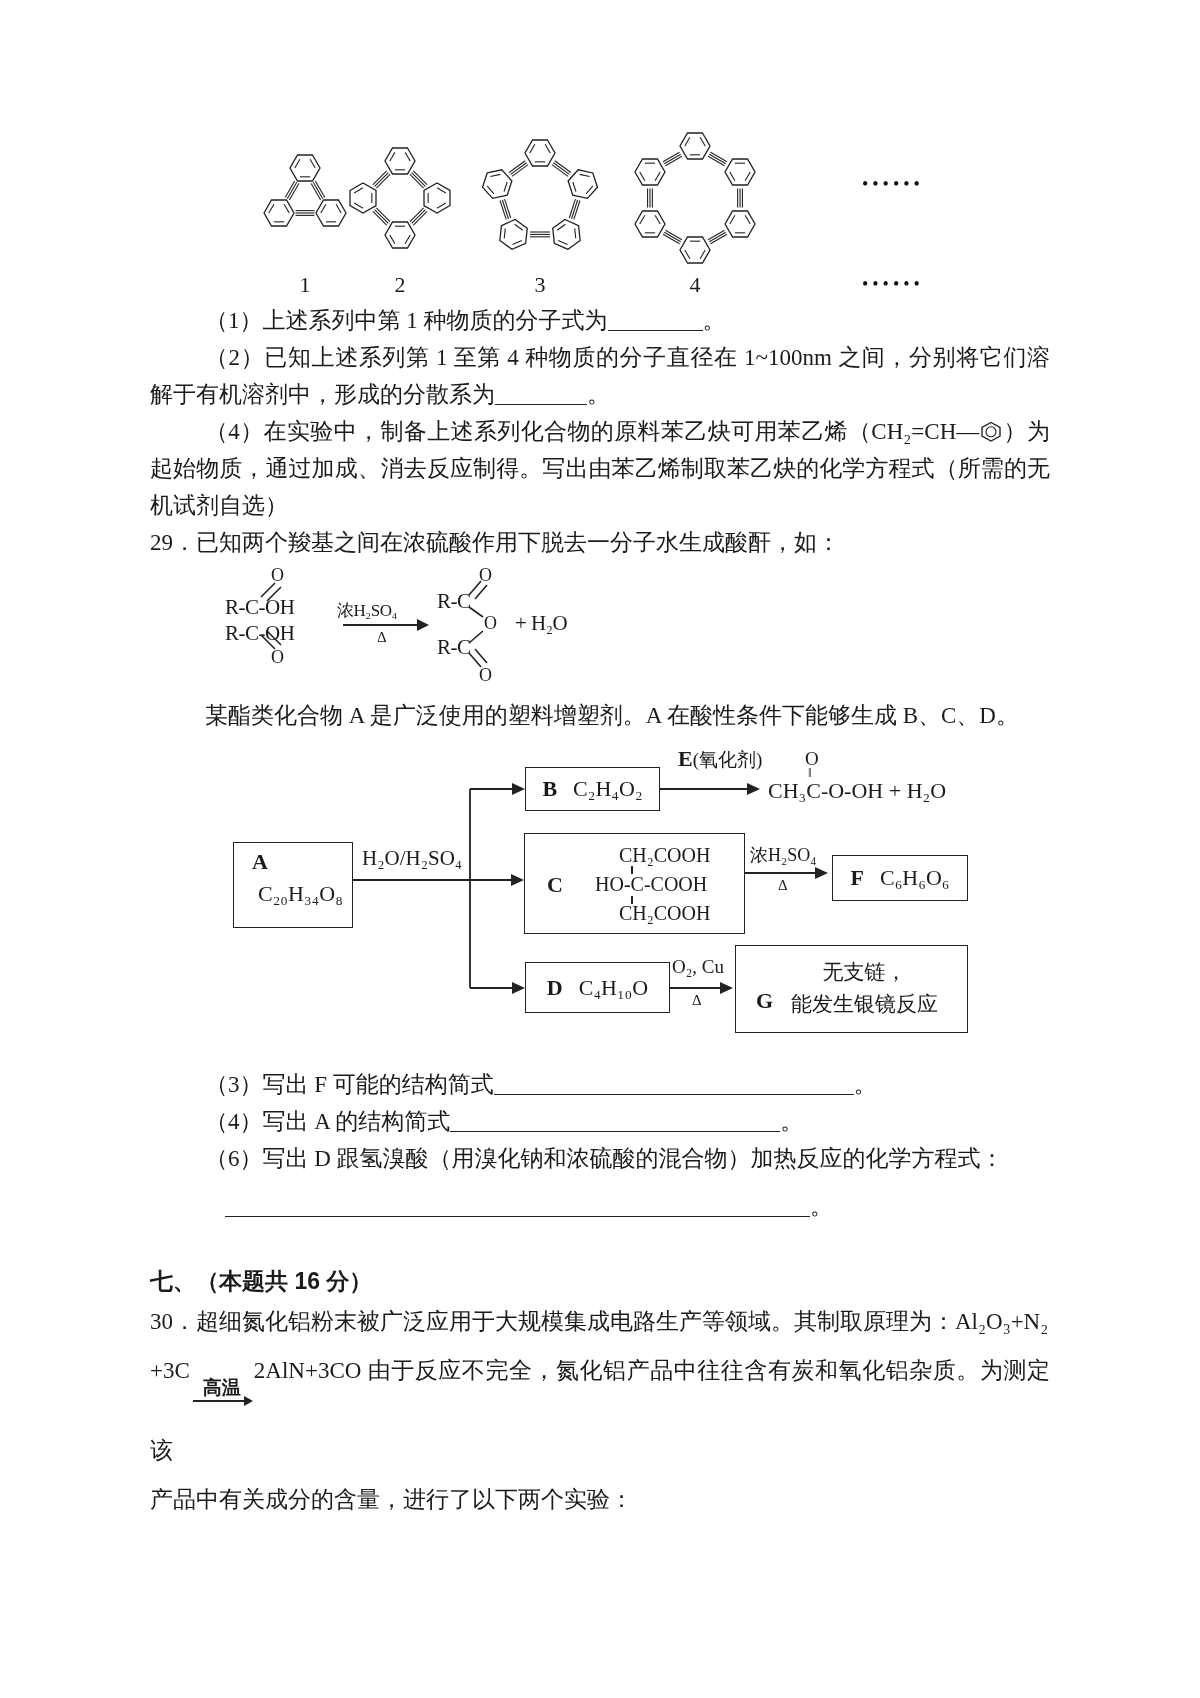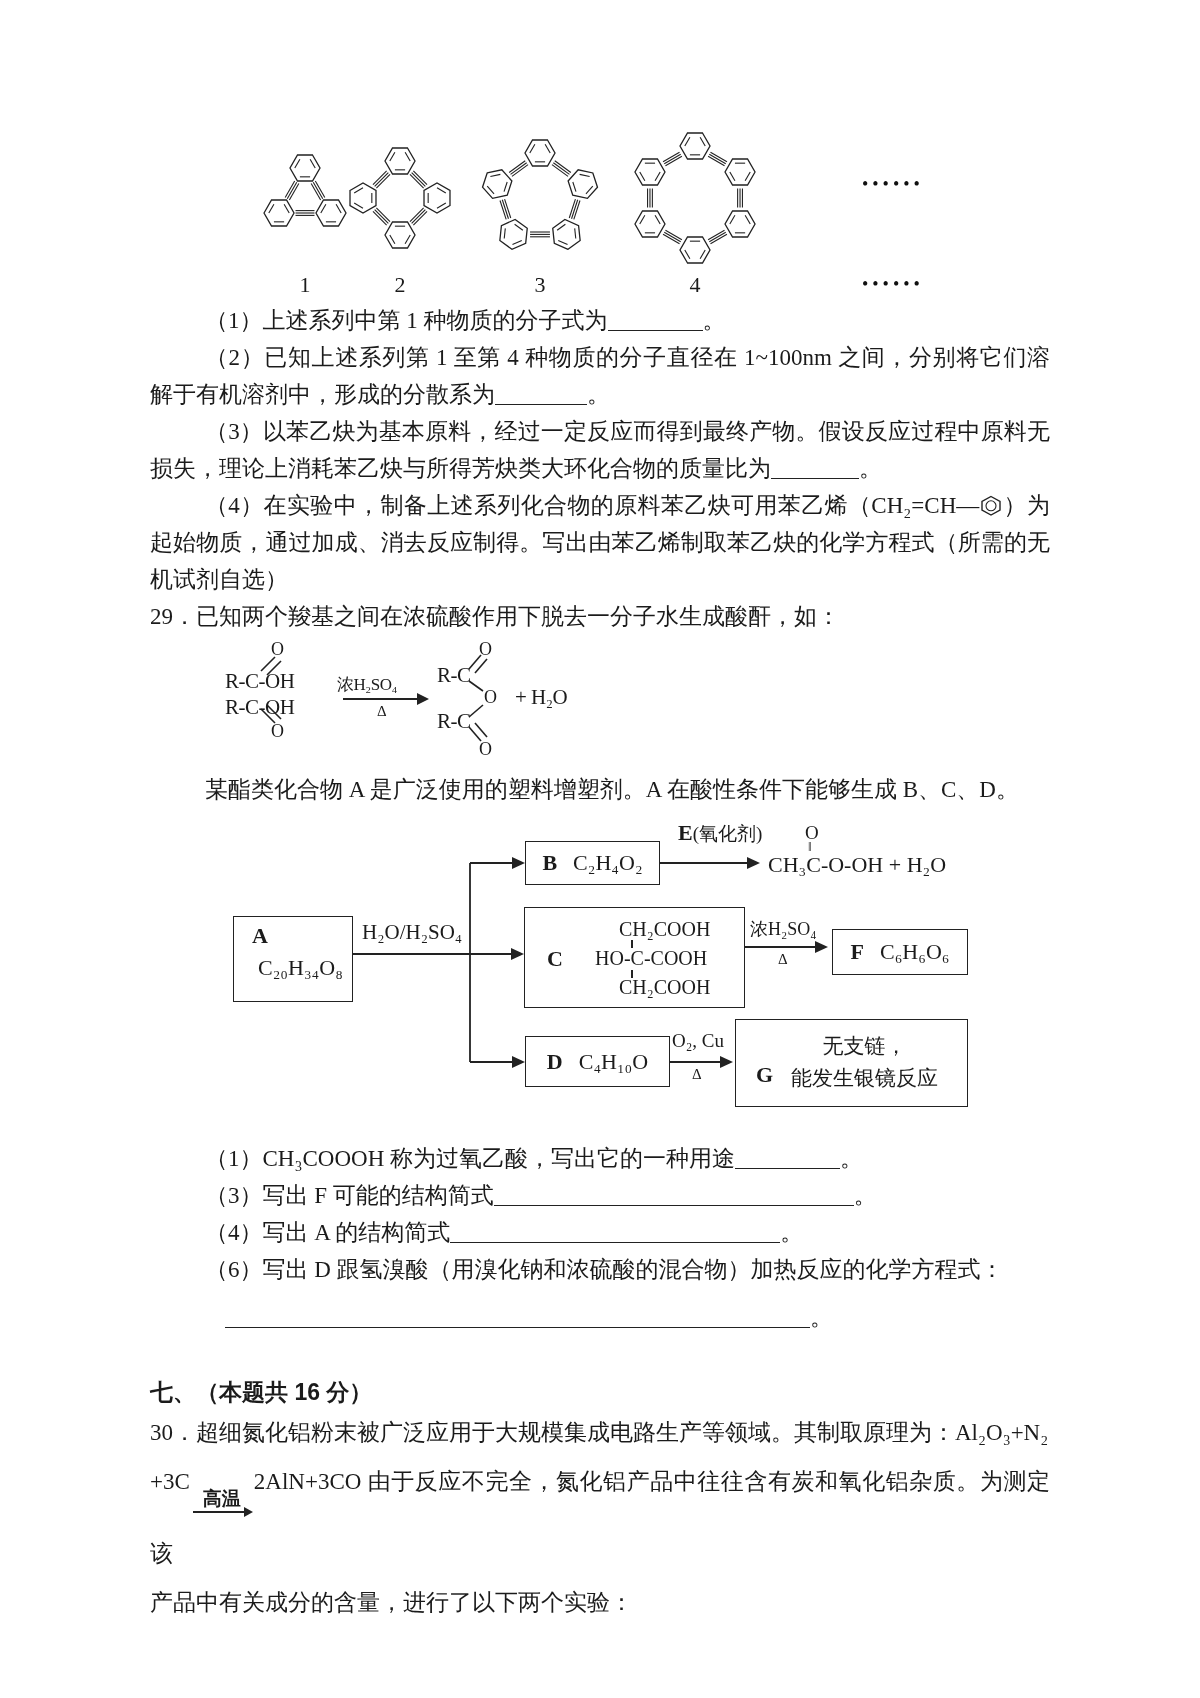--- a/index.html
+++ b/index.html
@@ -34,21 +34,21 @@
   .peroxy{position:absolute;white-space:nowrap;}
   .peroxy .po{position:absolute;left:37px;top:-30px;font-size:19px;}
   .peroxy .pd{position:absolute;left:40px;top:-13px;font-size:13px;letter-spacing:-2px;}
   .citric{position:relative;font-size:20px;line-height:29px;white-space:nowrap;}
   .citric .ind{padding-left:24px;}
   .citric .bar{position:absolute;left:36px;width:1.6px;height:8px;background:#222;}
   
   .sec7{margin:44px 0 0 0;font-family:Liberation Sans, sans-serif;
         font-weight:bold;font-size:23px;}
   .q30 p{margin:0;font-size:23px;line-height:49px;text-align:justify;}
-  .rxnarrow{display:inline-flex;flex-direction:column;align-items:center;vertical-align:-16px;margin:4px 3px;}
+  .rxnarrow{display:inline-flex;flex-direction:column;align-items:center;vertical-align:-16px;margin:12px 3px;}
   .rxnarrow .over{font-size:19px;font-weight:bold;line-height:19px;font-family:"Liberation Sans","DejaVu Sans",sans-serif;}
   .rxnarrow .shaft{position:relative;width:58px;height:2px;background:#222;margin:3px 0 12px;}
   .rxnarrow .shaft::after{content:"";position:absolute;right:-2px;top:-4px;
         border-left:9px solid #222;border-top:5px solid transparent;border-bottom:5px solid transparent;}
   .blankline{margin:14px 0 0 75px;font-size:23px;}
   .itemblock{margin-top:24px;}
 </style>
 </head>
 <body>
 
@@ -202,21 +202,20 @@
           </svg>
         <div class="mlabel">4</div>
       </div>
       <div class="dots" style="left:712px;top:52px;">••••••</div>
       <div class="dots" style="left:712px;top:152px;">••••••</div>
     </div>
 
     <div>
       <p class="para"><span>（1）上述系列中第 1 种物质的分子式为</span><span class="bl" style="width:95px;"></span><span>。</span></p>
       <p class="para"><span>（2）已知上述系列第 1 至第 4 种物质的分子直径在 1~100nm 之间，分别将它们溶解于有机溶剂中，形成的分散系为</span><span class="bl" style="width:92px;"></span><span>。</span></p>
-      <p class="para"><span>（3）以苯乙炔为基本原料，经过一定反应而得到最终产物。假设反应过程中原料无损失，理论上消耗苯乙炔与所得芳炔类大环化合物的质量比为</span><span class="bl" style="width:88px;"></span><span>。</span></p>
       <p class="para"><span>（4）在实验中，制备上述系列化合物的原料苯乙炔可用苯乙烯（CH₂=CH—</span><svg width="24" height="21" viewBox="0 0 24 21" style="vertical-align:-3px;">
             <polygon points="12,1.5 21,6.5 21,15 12,20 3,15 3,6.5" fill="none" stroke="#222" stroke-width="1.4"></polygon>
             <circle cx="12" cy="10.8" r="5" fill="none" stroke="#222" stroke-width="1.1"></circle>
           </svg><span>）为起始物质，通过加成、消去反应制得。写出由苯乙烯制取苯乙炔的化学方程式（所需的无机试剂自选）</span></p>
     </div>
 
     <p class="para flush stem">29．已知两个羧基之间在浓硫酸作用下脱去一分子水生成酸酐，如：</p>
 
     <div class="scheme">
       <svg width="440" height="122">
@@ -314,21 +313,20 @@
       <div class="flabel" style="left:542px;top:252px;font-size:15px;">Δ</div>
 
       <div class="fbox" style="left:585px;top:205px;width:233px;height:88px;">
         <span class="lbl" style="position:absolute;left:20px;top:42px;">G</span>
         <div style="text-align:center;font-size:21px;margin-top:12px;padding-left:26px;">无支链，</div>
         <div style="text-align:center;font-size:21px;margin-top:4px;padding-left:26px;">能发生银镜反应</div>
       </div>
     </div>
 
     <div class="itemblock">
-      <p class="para"><span>（1）CH₃COOOH 称为过氧乙酸，写出它的一种用途</span><span class="bl" style="width:105px;"></span><span>。</span></p>
       <p class="para"><span>（3）写出 F 可能的结构简式</span><span class="bl" style="width:360px;"></span><span>。</span></p>
       <p class="para"><span>（4）写出 A 的结构简式</span><span class="bl" style="width:330px;"></span><span>。</span></p>
       <p class="para"><span>（6）写出 D 跟氢溴酸（用溴化钠和浓硫酸的混合物）加热反应的化学方程式：</span></p>
       <div class="blankline"><span class="bl" style="width:585px;"></span><span>。</span></div>
     </div>
 
     <div class="sec7">七、（本题共 16 分）</div>
 
     <div class="q30">
       <p>30．超细氮化铝粉末被广泛应用于大规模集成电路生产等领域。其制取原理为：Al₂O₃+N₂</p>

